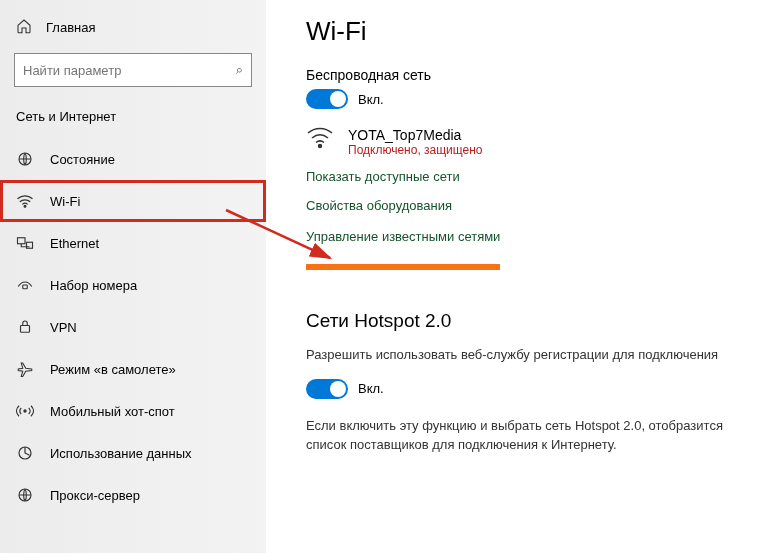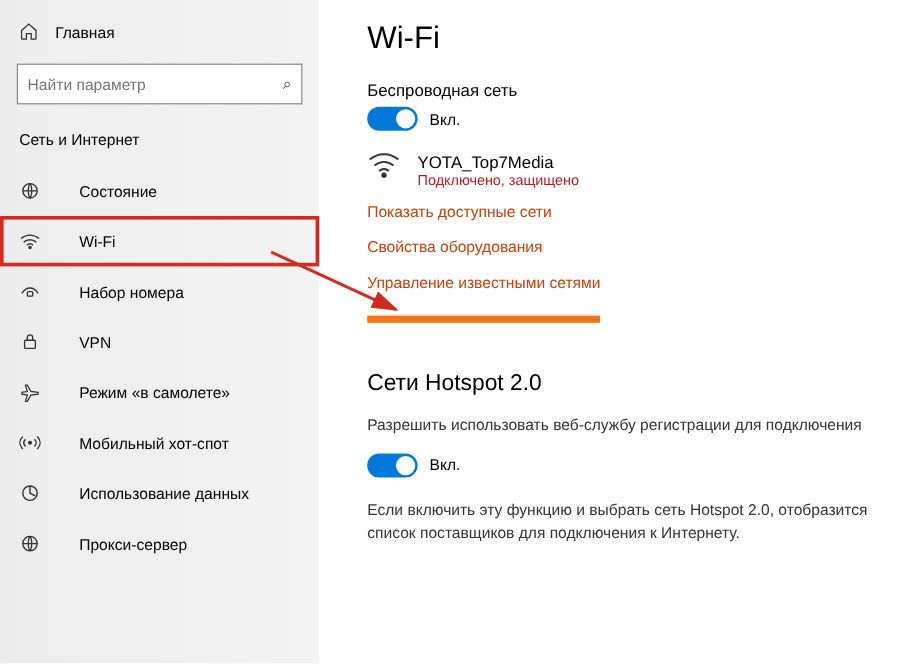--- a/index.html
+++ b/index.html
@@ -5,36 +5,36 @@
 * { margin: 0; padding: 0; box-sizing: border-box; font-family: "Segoe UI", Arial, sans-serif; }
 body { display: flex; width: 768px; height: 553px; background: #fff; overflow: hidden; position: relative; }
 
 .sidebar { width: 266px; background: linear-gradient(to right, #ececec, #f3f3f3); padding: 10px 0; display: flex; flex-direction: column; }
 .home-row { display: flex; align-items: center; gap: 14px; padding: 8px 16px; font-size: 13px; color: #000; cursor: pointer; }
 .search-box { margin: 8px 14px 14px 14px; height: 32px; border: 1px solid #888; background: #fff; display: flex; align-items: center; padding: 16px 8px; justify-content: space-between; }
 .search-box input { border: none; outline: none; font-size: 13px; flex: 1; background: transparent; }
 .search-box .mag { color: #555; font-size: 13px; }
 .section-label { font-size: 13px; padding: 8px 16px 14px 16px; color: #000; }
 .nav-list { display: flex; flex-direction: column; }
-.nav-item { display: flex; align-items: center; gap: 32px; padding: 12px 16px; font-size: 13px; color: #000; cursor: pointer; position: relative; }
+.nav-item { display: flex; align-items: center; gap: 16px; padding: 12px 16px; font-size: 13px; color: #000; cursor: pointer; position: relative; }
 .nav-item .ico { width: 18px; height: 18px; display: inline-flex; align-items: center; justify-content: center; font-size: 15px; color: #333; }
 .nav-item.highlight { outline: 3px solid #d12a1f; outline-offset: -3px; }
 
 .main { flex: 1; padding: 16px 26px 16px 40px; overflow: hidden; }
 .h1 { font-size: 26px; font-weight: 400; margin-bottom: 20px; }
 .subhead { font-size: 14px; margin-bottom: 6px; color: #000; }
 .toggle-row { display: flex; align-items: center; gap: 10px; margin-bottom: 18px; }
 .toggle { width: 42px; height: 20px; background: #0078d7; border-radius: 10px; position: relative; cursor: pointer; }
 .toggle::after { content: ""; position: absolute; right: 2px; top: 2px; width: 16px; height: 16px; background: #fff; border-radius: 50%; }
 .toggle-label { font-size: 13px; }
 .net-row { display: flex; align-items: flex-start; gap: 14px; margin-bottom: 12px; }
 .wifi-big svg { width: 28px; height: 22px; }
 .net-name { font-size: 14px; }
 .net-sub { font-size: 12px; color: #b91c1c; }
-.link { color: #c2410c; font-size: 13px; margin-bottom: 14px; cursor: pointer; display: block; }
+.link { color: #14532d; font-size: 13px; margin-bottom: 14px; cursor: pointer; display: block; }
 .link.underlined { border-bottom: 6px solid #f97316; display: inline-block; padding-bottom: 20px; }
 .h2 { font-size: 19px; font-weight: 400; margin: 26px 0 14px 0; }
 .body-text { font-size: 13px; color: #333; line-height: 1.45; margin-bottom: 14px; }
 
 .arrow-line { position: absolute; left: 222px; top: 200px; width: 116px; height: 70px; pointer-events: none; z-index: 5; }
 </style>
 </head>
 <body>
 
 <div class="sidebar">
@@ -68,20 +68,30 @@
     <div class="nav-item highlight">
       <span class="ico">
         <svg width="18" height="14" viewBox="0 0 24 18" fill="none" stroke="#333" stroke-width="1.6">
             <path d="M2 6c6-5 14-5 20 0M5 10c4-3.5 10-3.5 14 0M8.5 13.5c2-1.8 5-1.8 7 0"></path>
             <circle cx="12" cy="16" r="1.2" fill="#333"></circle>
           </svg>
       </span>
       <span>Wi-Fi</span>
     </div>
 
+    <div class="nav-item">
+      <span class="ico">
+        <svg width="18" height="14" viewBox="0 0 24 18" fill="none" stroke="#333" stroke-width="1.5">
+            <rect x="2" y="2" width="10" height="8"></rect>
+            <rect x="14" y="8" width="8" height="8"></rect>
+            <path d="M7 10v4h11"></path>
+          </svg>
+      </span>
+      <span>Ethernet</span>
+    </div>
 
     <div class="nav-item">
       <span class="ico">
         <svg width="18" height="14" viewBox="0 0 24 16" fill="none" stroke="#333" stroke-width="1.5">
             <path d="M3 10c5-8 13-8 18 0"></path>
             <rect x="9" y="8" width="6" height="5" rx="1"></rect>
           </svg>
       </span>
       <span>Набор номера</span>
     </div>

